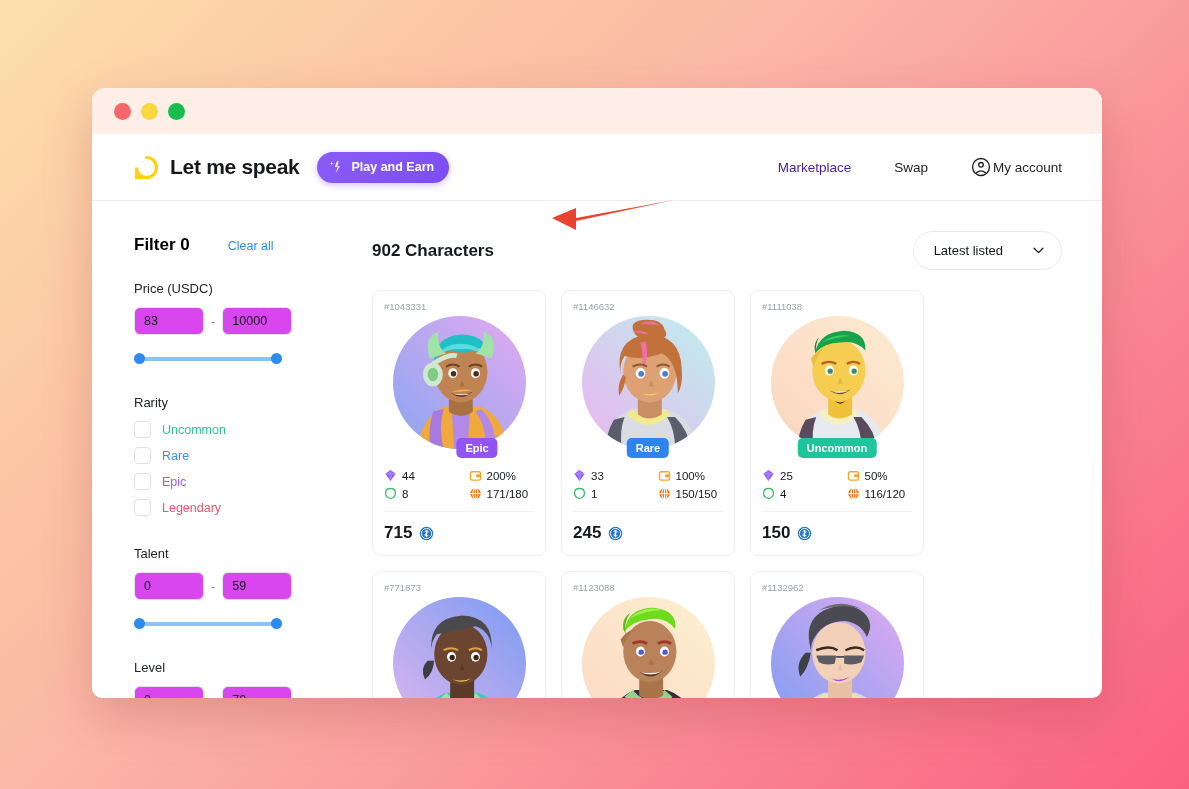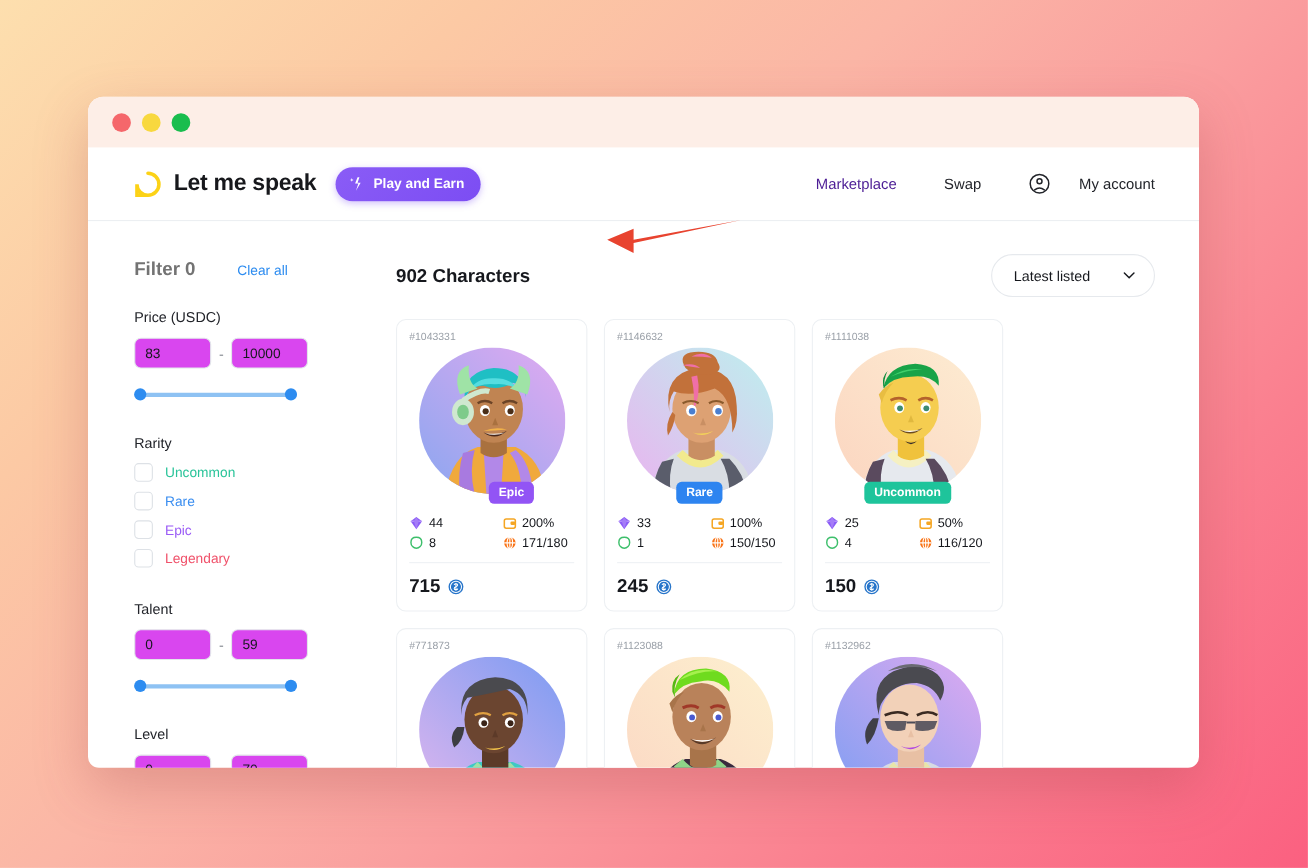--- a/index.html
+++ b/index.html
@@ -15,21 +15,21 @@
         #fbb6a6 42%,
         #fa9f9f 58%,
         #fa7f8f 78%,
         #fb6080 100%);
     position: relative;
   }
 
   
   .window {
     position: absolute;
-    left: 80px; top: 88px;
+    left: 92px; top: 88px;
     width: 1010px; height: 610px;
     background: #ffffff;
     border-radius: 14px 14px 10px 10px;
     box-shadow: 0 18px 48px rgba(160,60,70,0.28);
     overflow: hidden;
   }
   .titlebar {
     height: 46px;
     background: #fdeee7;
     display: flex; align-items: center;
@@ -66,37 +66,37 @@
     box-shadow: 0 2px 7px rgba(124,77,243,0.35);
   }
   .spark-icon { width: 15px; height: 15px; display: block; }
 
   .nav { margin-left: auto; display: flex; align-items: center; gap: 43px; }
   .nav-link {
     font-size: 13.5px; color: #22242a;
     text-decoration: none; cursor: pointer;
   }
   .nav-link.active { color: #4c1d95; }
-  .account { display: flex; align-items: center; gap: 26px; cursor: pointer; }
+  .account { display: flex; align-items: center; gap: 2px; cursor: pointer; }
   .account-icon { width: 20px; height: 20px; display: block; }
 
   
   .content { display: flex; height: 497px; }
 
   
   .sidebar {
     width: 280px;
     padding: 34px 42px 0 42px;
     flex-shrink: 0;
   }
   .filter-head {
     display: flex; align-items: baseline; gap: 38px;
     margin-bottom: 26px;
   }
-  .filter-title { font-size: 17px; font-weight: bold; color: #737373; }
+  .filter-title { font-size: 17px; font-weight: bold; color: #000000; }
   .clear-all { font-size: 12.5px; color: #2d8cf0; cursor: pointer; }
 
   .group-label {
     font-size: 13px; color: #22242a;
     margin-bottom: 11px;
   }
   .range-row { display: flex; align-items: center; gap: 7px; }
   .range-input {
     width: 70px; height: 28px;
     border: 1px solid #e2e6ea; border-radius: 6px;

